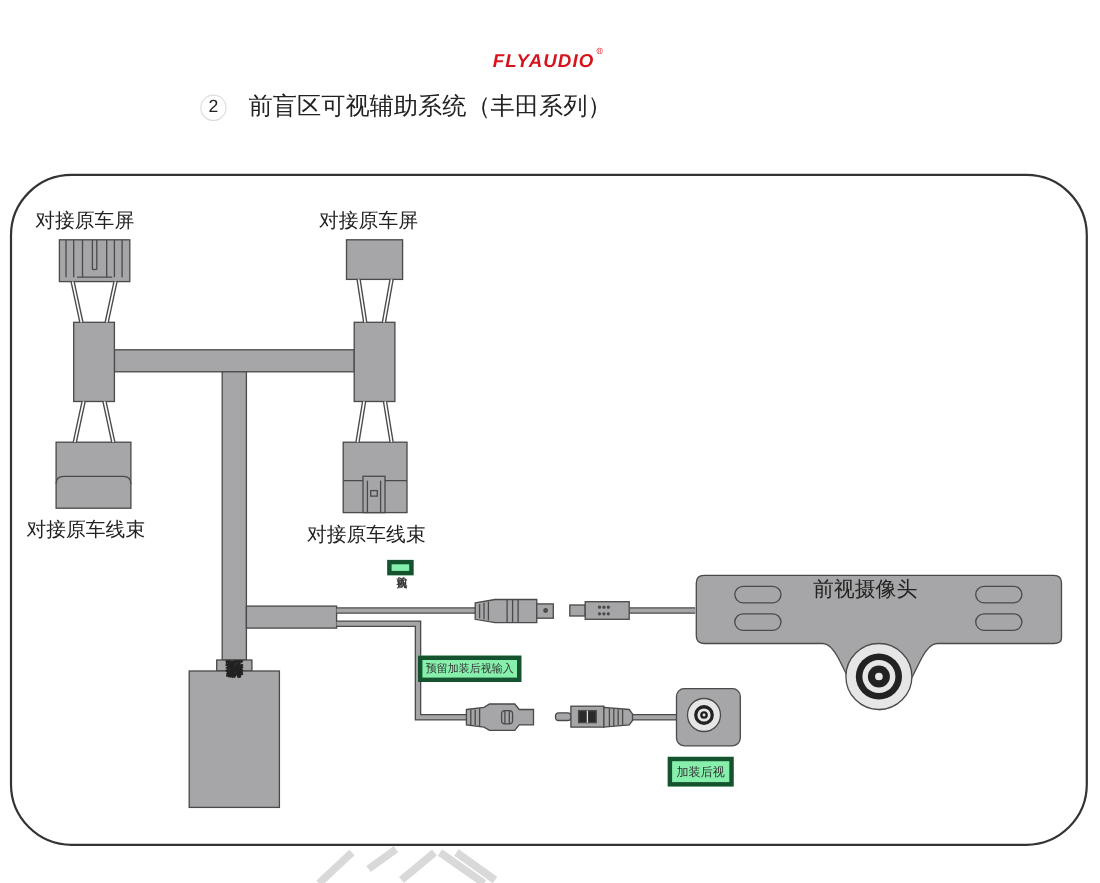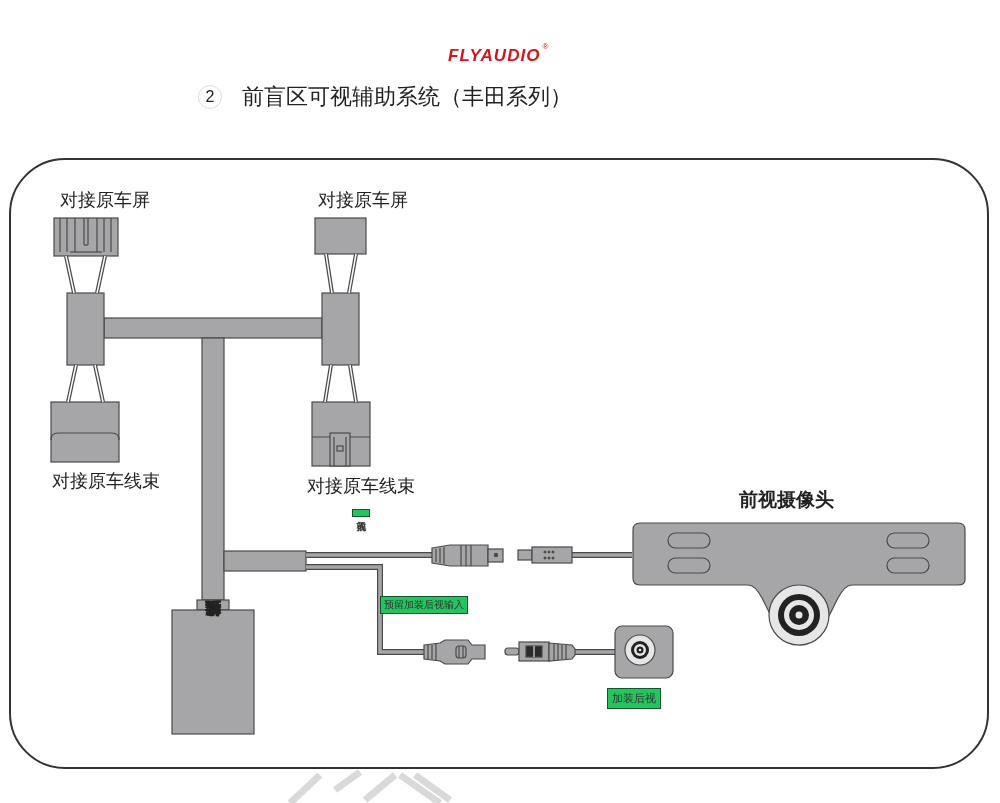--- a/index.html
+++ b/index.html
@@ -2,28 +2,28 @@
 <html><head>
 <meta charset="utf-8">
 <style>
   html, body { margin:0; padding:0; background:#ffffff; }
   body { width:1000px; height:803px; position:relative; overflow:hidden;
          font-family:"DejaVu Sans", sans-serif; color:#222; }
   .abs { position:absolute; }
   .logo { left:448px; top:46px; font-family:"Liberation Sans", sans-serif; font-weight:bold; font-style:italic;
           color:#d7131b; font-size:17px; letter-spacing:1px; }
   .logo sup { font-size:8px; font-style:normal; font-weight:normal; margin-left:2px; vertical-align:top; position:relative; top:-4px; }
-  .heading { left:198px; top:82px; font-size:22px; color:#222; white-space:nowrap; }
+  .heading { left:182px; top:82px; font-size:22px; color:#222; white-space:nowrap; }
   .heading .num { display:inline-block; width:22px; height:22px; border:1px solid #ddd; border-radius:50%;
                   font-size:16px; text-align:center; line-height:22px; margin-right:20px; vertical-align:2px;
                   font-family:"Liberation Sans", sans-serif; }
   .frame { left:9px; top:158px; width:980px; height:611px; border:2px solid #333; border-radius:56px; box-sizing:border-box; }
-  .lbl { font-size:18px; color:#222; white-space:nowrap;margin-left:28px; }
-  .lbl-big { font-size:19px; font-weight:bold; color:#222; white-space:nowrap; }
-  .tag { background:#22c55e; border:1px solid #14532d; font-size:10px; color:#333; padding:1px 3px; white-space:nowrap; }
+  .lbl { font-size:18px; color:#222; white-space:nowrap; }
+  .lbl-big { font-size:19px; font-weight:normal; color:#222; white-space:nowrap;margin-top:36px; }
+  .tag { background:#86efac; border:4px solid #14532d; font-size:10px; color:#333; padding:1px 3px; white-space:nowrap; }
   .tag-vert { writing-mode:vertical-rl; padding:3px 1px; font-size:10px; }
   .box-label { writing-mode:vertical-rl; transform:rotate(180deg); font-size:16px; font-weight:bold; color:#222; }
   svg { position:absolute; left:0; top:0; }
 </style>
 </head>
 <body>
 
 <div class="abs logo">
   <span>FLYAUDIO</span><sup>®</sup>
 </div>

